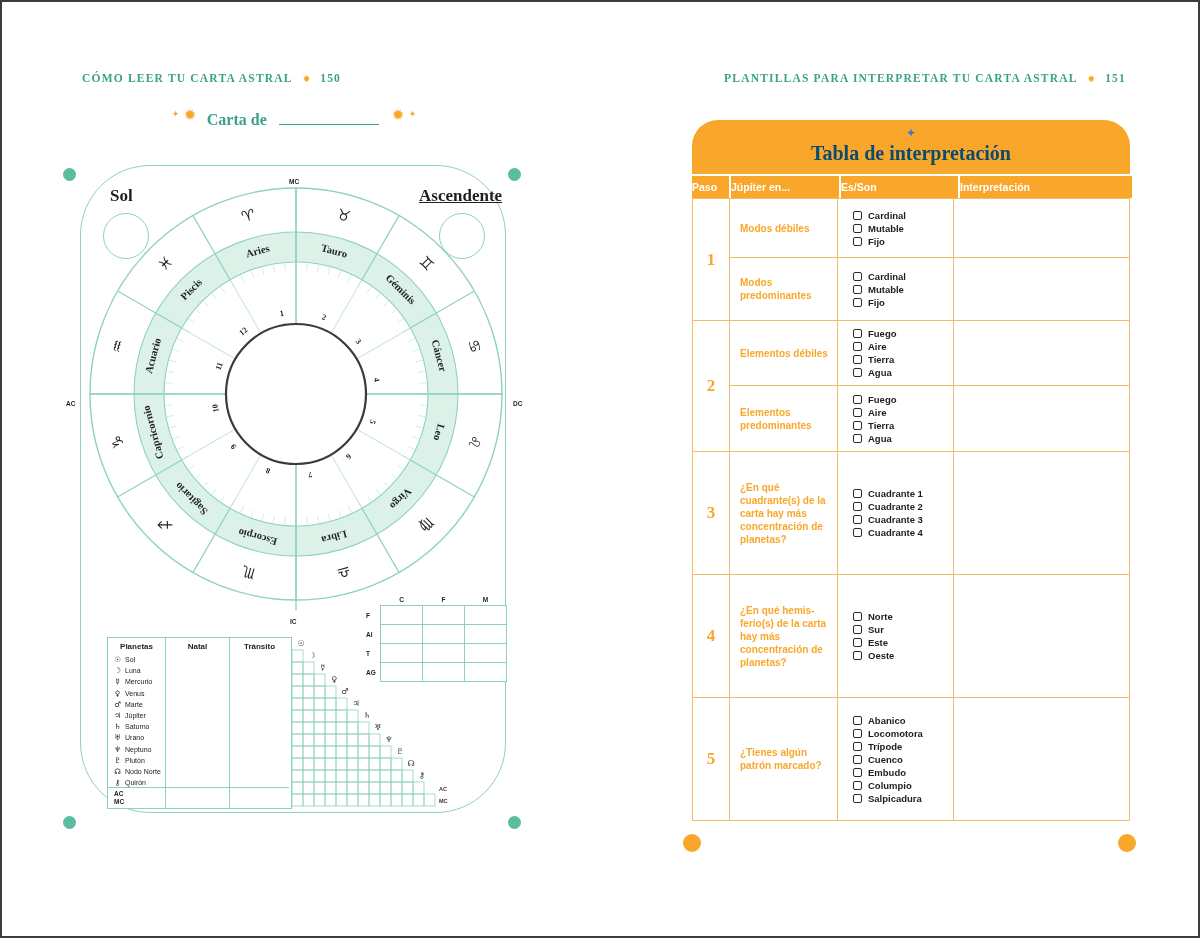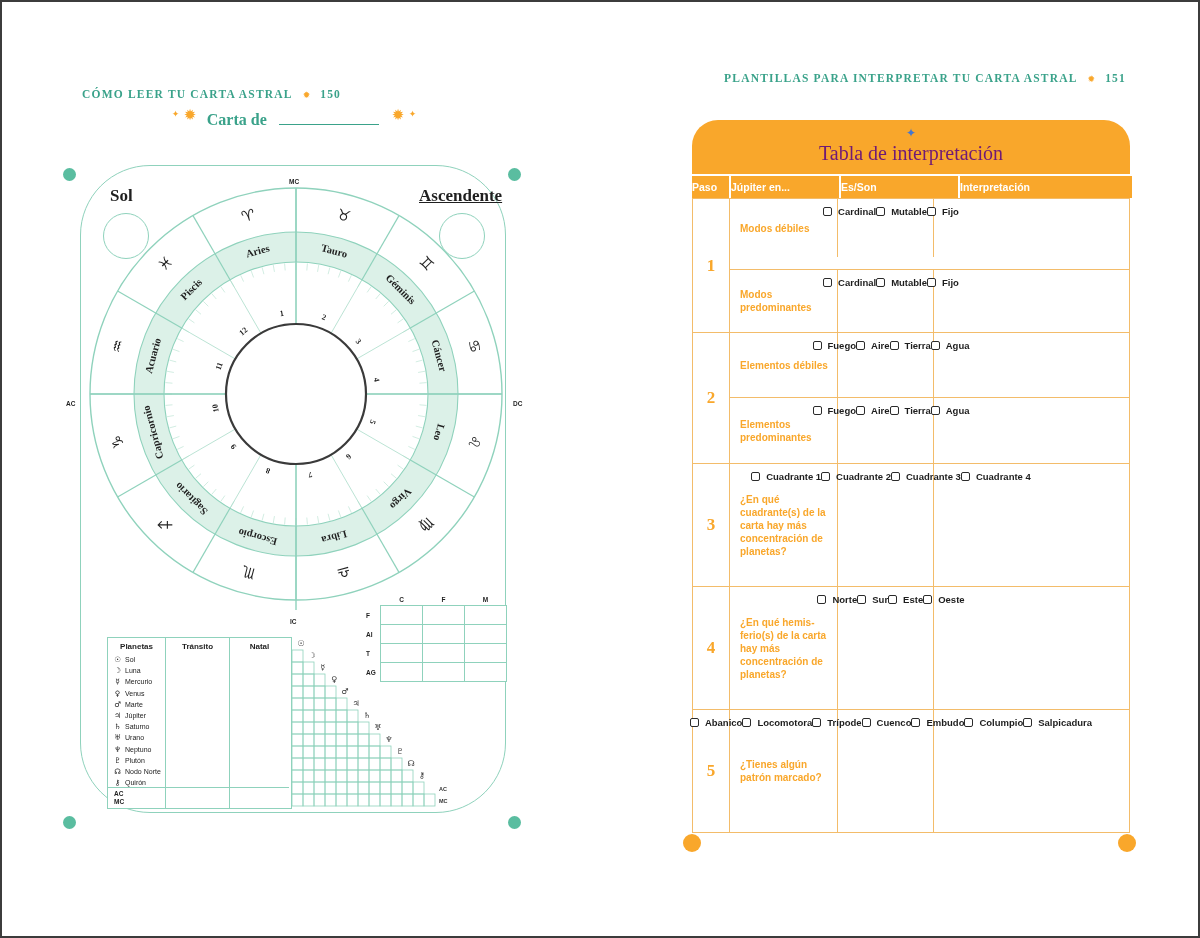--- a/index.html
+++ b/index.html
@@ -7,21 +7,21 @@
     --orange:#f9a72b; --orangeBorder:#f3bc6a; --dark:#1f1f1f; --blue:#4577cf;
   }
   html,body{margin:0;padding:0;background:#fff;}
   #root{position:relative;width:1200px;height:938px;background:#ffffff;
         border:2px solid #3c3c3c;box-sizing:border-box;overflow:hidden;
         font-family:"Liberation Sans",sans-serif;}
 
   
   .page-header{position:absolute;top:70px;font-family:"Liberation Serif",serif;
                font-weight:bold;font-size:11.5px;letter-spacing:1.2px;color:var(--teal);white-space:nowrap;}
-  .ph-left{left:80px;margin-top:16px;} .ph-right{right:72px;text-align:center;}
+  .ph-left{left:80px;} .ph-right{right:72px;text-align:center;}
   .ph-star{color:var(--orange);font-family:"DejaVu Sans",sans-serif;font-size:9px;margin:0 10px;letter-spacing:0;}
 
   
   .card-title{position:absolute;left:78px;top:104px;width:428px;text-align:center;color:var(--teal);white-space:nowrap;}
   .ct-diamond{color:var(--orange);font-family:"DejaVu Sans",sans-serif;font-size:9px;vertical-align:8px;}
   .ct-sun{color:var(--orange);font-family:"DejaVu Sans",sans-serif;font-size:15px;vertical-align:5px;}
   .ct-text{font-family:"Liberation Serif",serif;font-weight:bold;font-size:16px;margin:0 8px 0 6px;}
   .ct-line{display:inline-block;width:100px;border-bottom:1.5px solid var(--teal);margin-right:8px;}
 
   
@@ -51,35 +51,35 @@
   .mtable{border-collapse:collapse;position:absolute;left:364px;top:592px;}
   .mtable td{padding:0;}
   .mt-h{width:41px;height:11px;font-size:6.5px;font-weight:bold;color:var(--dark);text-align:center;}
   .mt-l{width:14px;font-size:6.5px;font-weight:bold;color:var(--dark);text-align:left;}
   .mt-c{border:1px solid var(--tealLight);width:41px;height:18px;background:#fff;}
 
   
   .rpanel{position:absolute;left:690px;top:118px;width:438px;}
   .rp-titlebox{background:var(--orange);border-radius:26px 26px 0 0;height:54px;text-align:center;}
   .rp-star{display:block;padding-top:6px;font-family:"DejaVu Sans",sans-serif;font-size:12px;color:var(--blue);line-height:14px;}
-  .rp-title{font-family:"Liberation Serif",serif;font-weight:normal;font-size:20px;color:#701a75;line-height:26px;}
+  .rp-title{font-family:"Liberation Serif",serif;font-weight:bold;font-size:20px;color:#0c4a6e;line-height:26px;}
   .rp-header{display:grid;grid-template-columns:37px 108px 117px 172px;gap:2px;margin-top:2px;}
   .rp-hcell{background:var(--orange);color:#fff;font-size:10.5px;font-weight:bold;text-align:left;line-height:22px;height:22px;}
   .rp-group{display:flex;border:1px solid var(--orangeBorder);border-top:none;box-sizing:border-box;}
   .rp-group.first{border-top:1px solid var(--orangeBorder);}
   .rp-paso{width:36px;display:flex;align-items:center;justify-content:center;color:var(--orange);
            font-family:"Liberation Serif",serif;font-weight:bold;font-size:17px;
            border-right:1px solid var(--orangeBorder);flex:0 0 auto;}
   .rp-rows{flex:1;display:flex;flex-direction:column;}
   .rp-row{display:flex;}
   .rp-row + .rp-row{border-top:1px solid var(--orangeBorder);}
   .rp-fijate{width:107px;padding:6px 8px 6px 10px;color:var(--orange);font-weight:bold;font-size:10px;
              line-height:1.3;display:flex;align-items:center;box-sizing:border-box;flex:0 0 auto;}
-  .rp-es{width:97px;border-left:1px solid var(--orangeBorder);border-right:1px solid var(--orangeBorder);
-         padding:6px 4px 6px 15px;display:flex;flex-direction:row;justify-content:center;box-sizing:border-box;flex:0 0 auto;}
+  .rp-es{width:117px;border-left:1px solid var(--orangeBorder);border-right:1px solid var(--orangeBorder);
+         padding:6px 4px 6px 15px;display:flex;flex-direction:column;justify-content:center;box-sizing:border-box;flex:0 0 auto;}
   .rp-interp{flex:1;}
   .rp-opt{display:flex;align-items:center;gap:6px;height:13px;}
   .rp-cb{width:7px;height:7px;border:1.2px solid #2b2b2b;border-radius:2px;flex:0 0 auto;background:#fff;}
   .rp-optlabel{font-size:9.5px;font-weight:bold;color:#1d1d1d;white-space:nowrap;}
   .orange-dot{position:absolute;width:18px;height:18px;border-radius:50%;background:var(--orange);}
 </style>
 </head>
 <body>
 
 <div id="root">
@@ -413,24 +413,24 @@
             <span class="pt-glyph">☊</span>
             <span>Nodo Norte</span>
           </li>
           <li class="pt-item">
             <span class="pt-glyph">⚷</span>
             <span>Quirón</span>
           </li>
         </ul>
     </div>
     <div class="pt-cell pt-bl">
-      <div class="pt-head">Tránsito</div>
+      <div class="pt-head">Natal</div>
     </div>
     <div class="pt-cell pt-bl">
-      <div class="pt-head">Natal</div>
+      <div class="pt-head">Tránsito</div>
     </div>
     <div class="pt-cell pt-bt">
       <div class="pt-foot">
         <div>AC</div>
         <div>MC</div>
       </div>
     </div>
     <div class="pt-cell pt-bl pt-bt"></div>
     <div class="pt-cell pt-bl pt-bt"></div>
   </div>
@@ -498,21 +498,21 @@
                   <span class="rp-cb"></span>
                   <span class="rp-optlabel">Mutable</span>
                 </div>
                 <div class="rp-opt">
                   <span class="rp-cb"></span>
                   <span class="rp-optlabel">Fijo</span>
                 </div>
               </div>
               <div class="rp-interp"></div>
             </div>
-            <div class="rp-row" style="min-height: 62px; margin-top: 12px;">
+            <div class="rp-row" style="min-height: 62px;">
               <div class="rp-fijate">
                 <span>Modos predominantes</span>
               </div>
               <div class="rp-es">
                 <div class="rp-opt">
                   <span class="rp-cb"></span>
                   <span class="rp-optlabel">Cardinal</span>
                 </div>
                 <div class="rp-opt">
                   <span class="rp-cb"></span>

